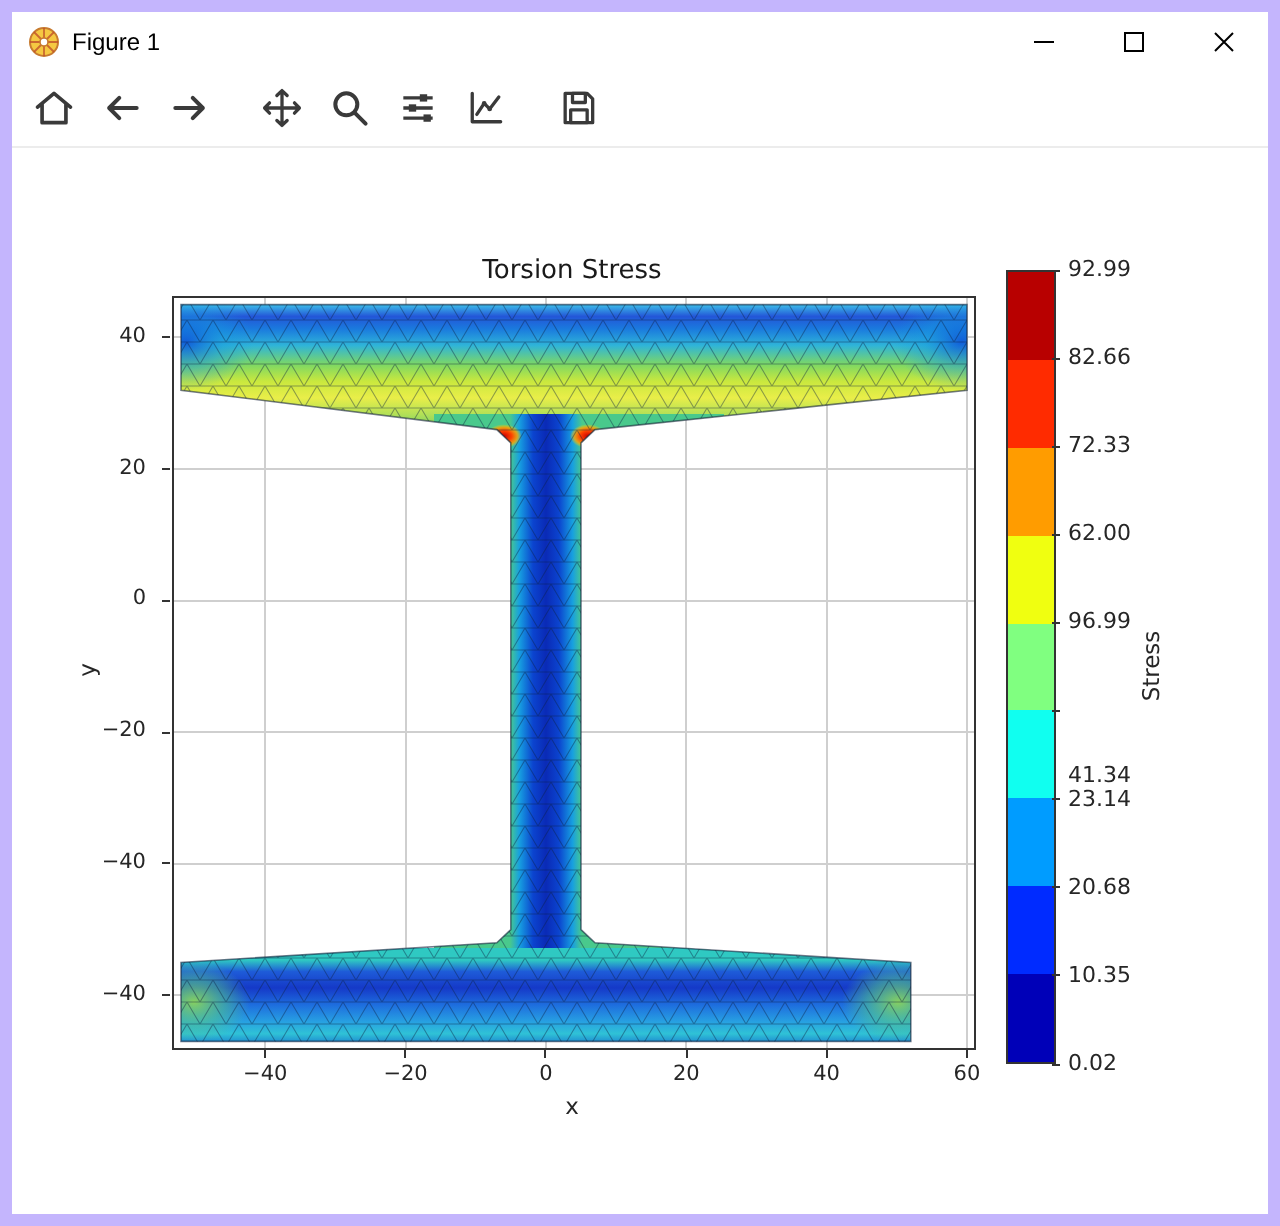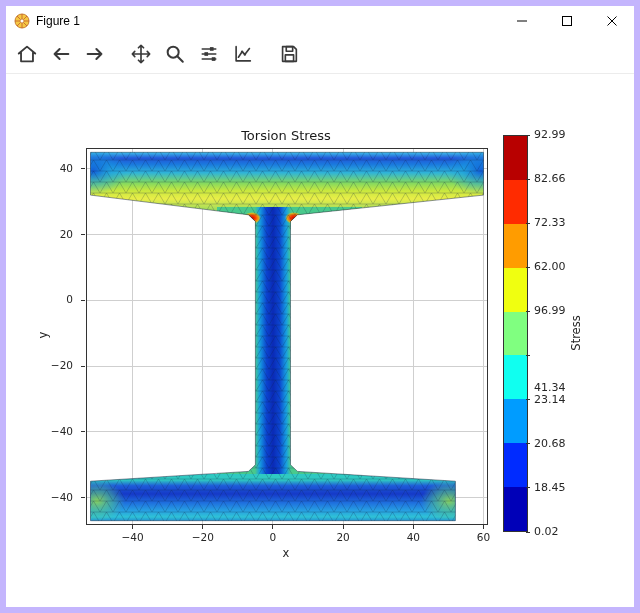--- a/index.html
+++ b/index.html
@@ -279,21 +279,21 @@
         <div class="ticklabel-cb" style="top: calc(33.3333% - 7px);">62.00</div>
         <div class="tickmark-cb" style="top: calc(44.4444% - 0.5px);"></div>
         <div class="ticklabel-cb" style="top: calc(44.4444% - 7px);">96.99</div>
         <div class="tickmark-cb" style="top: calc(55.5556% - 0.5px);"></div>
         <div class="ticklabel-cb" style="top: calc(55.5556% - 7px); margin-top: 32px;">41.34</div>
         <div class="tickmark-cb" style="top: calc(66.6667% - 0.5px);"></div>
         <div class="ticklabel-cb" style="top: calc(66.6667% - 7px);">23.14</div>
         <div class="tickmark-cb" style="top: calc(77.7778% - 0.5px);"></div>
         <div class="ticklabel-cb" style="top: calc(77.7778% - 7px);">20.68</div>
         <div class="tickmark-cb" style="top: calc(88.8889% - 0.5px);"></div>
-        <div class="ticklabel-cb" style="top: calc(88.8889% - 7px);">18.45</div>
+        <div class="ticklabel-cb" style="top: calc(88.8889% - 7px);">10.35</div>
         <div class="tickmark-cb" style="top: calc(100% - 0.5px);"></div>
         <div class="ticklabel-cb" style="top: calc(100% - 7px);">0.02</div>
       </div>
     <div class="cbar-label">Stress</div>
   </div>
 
 
 </div>
 
 </body></html>

